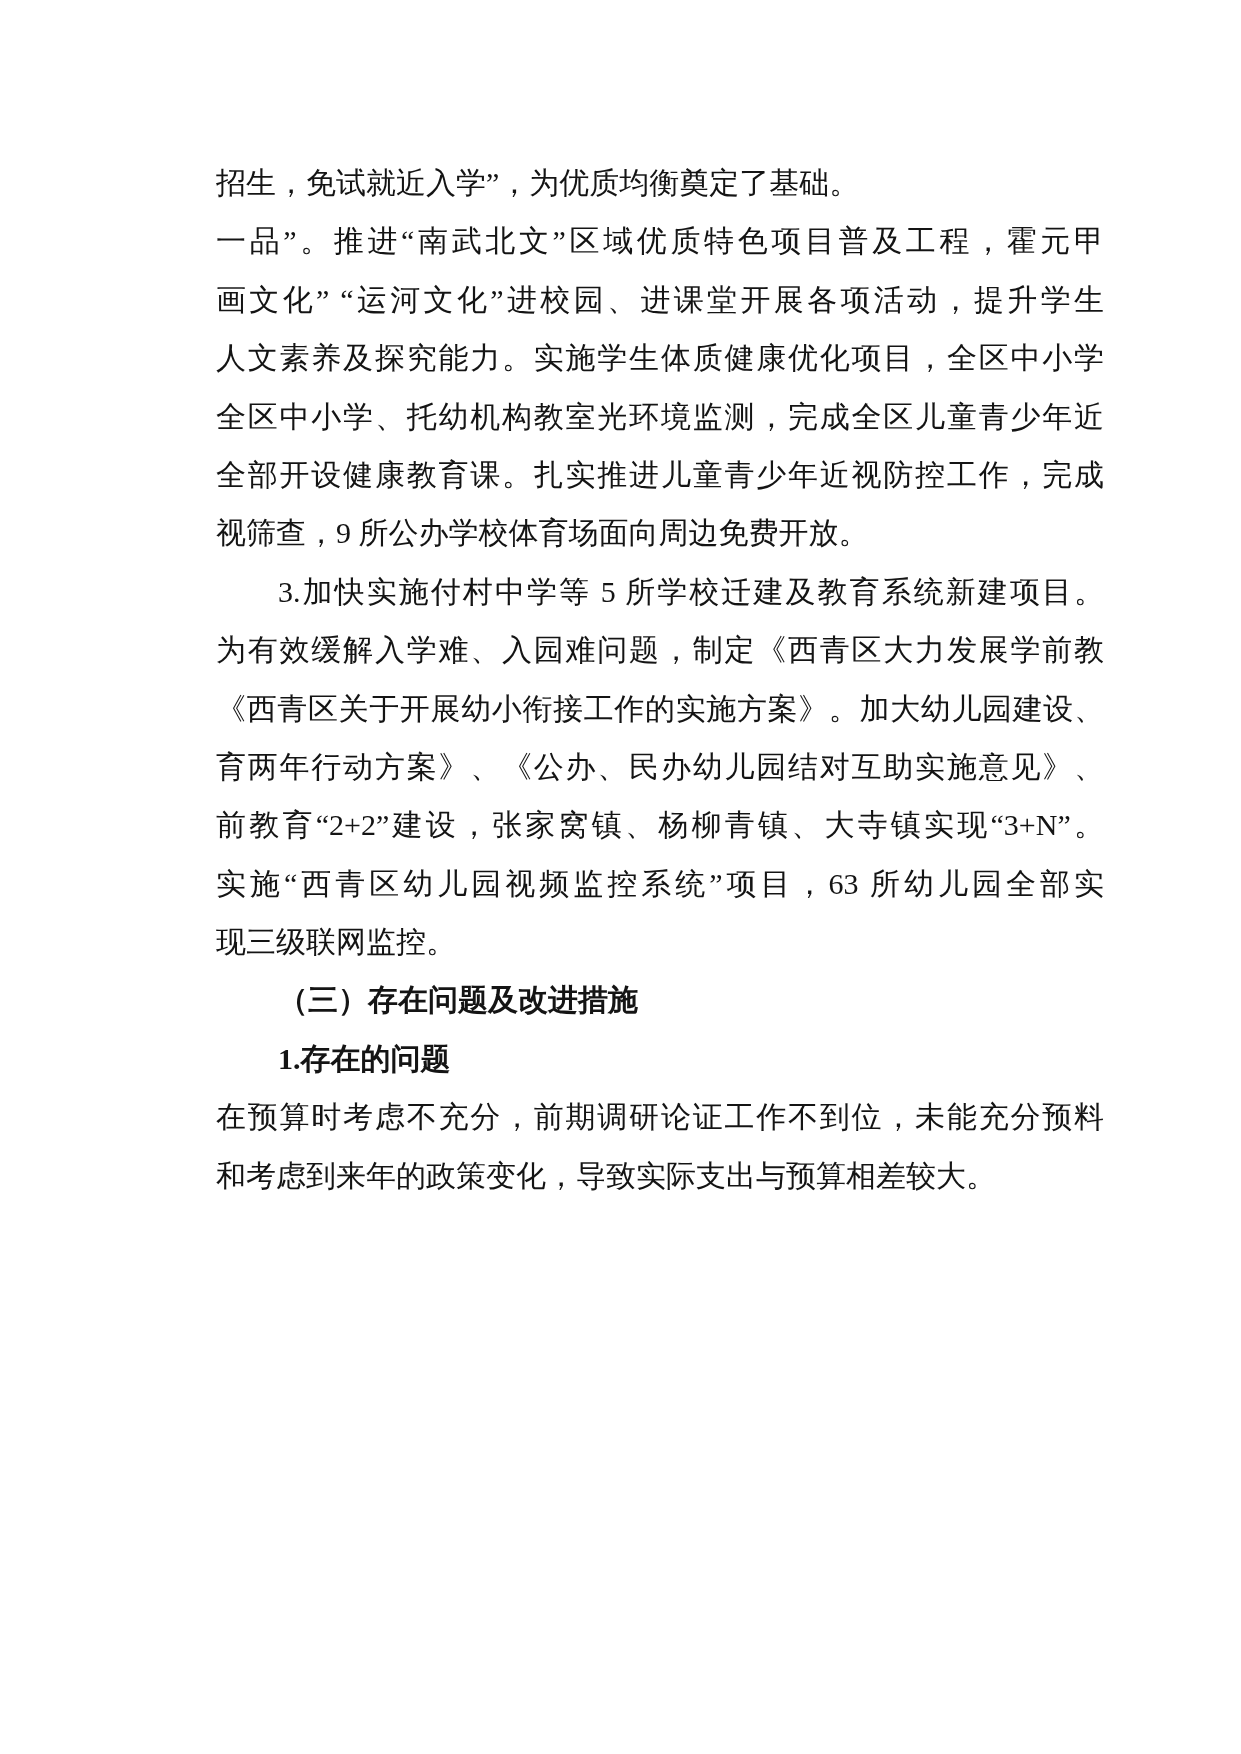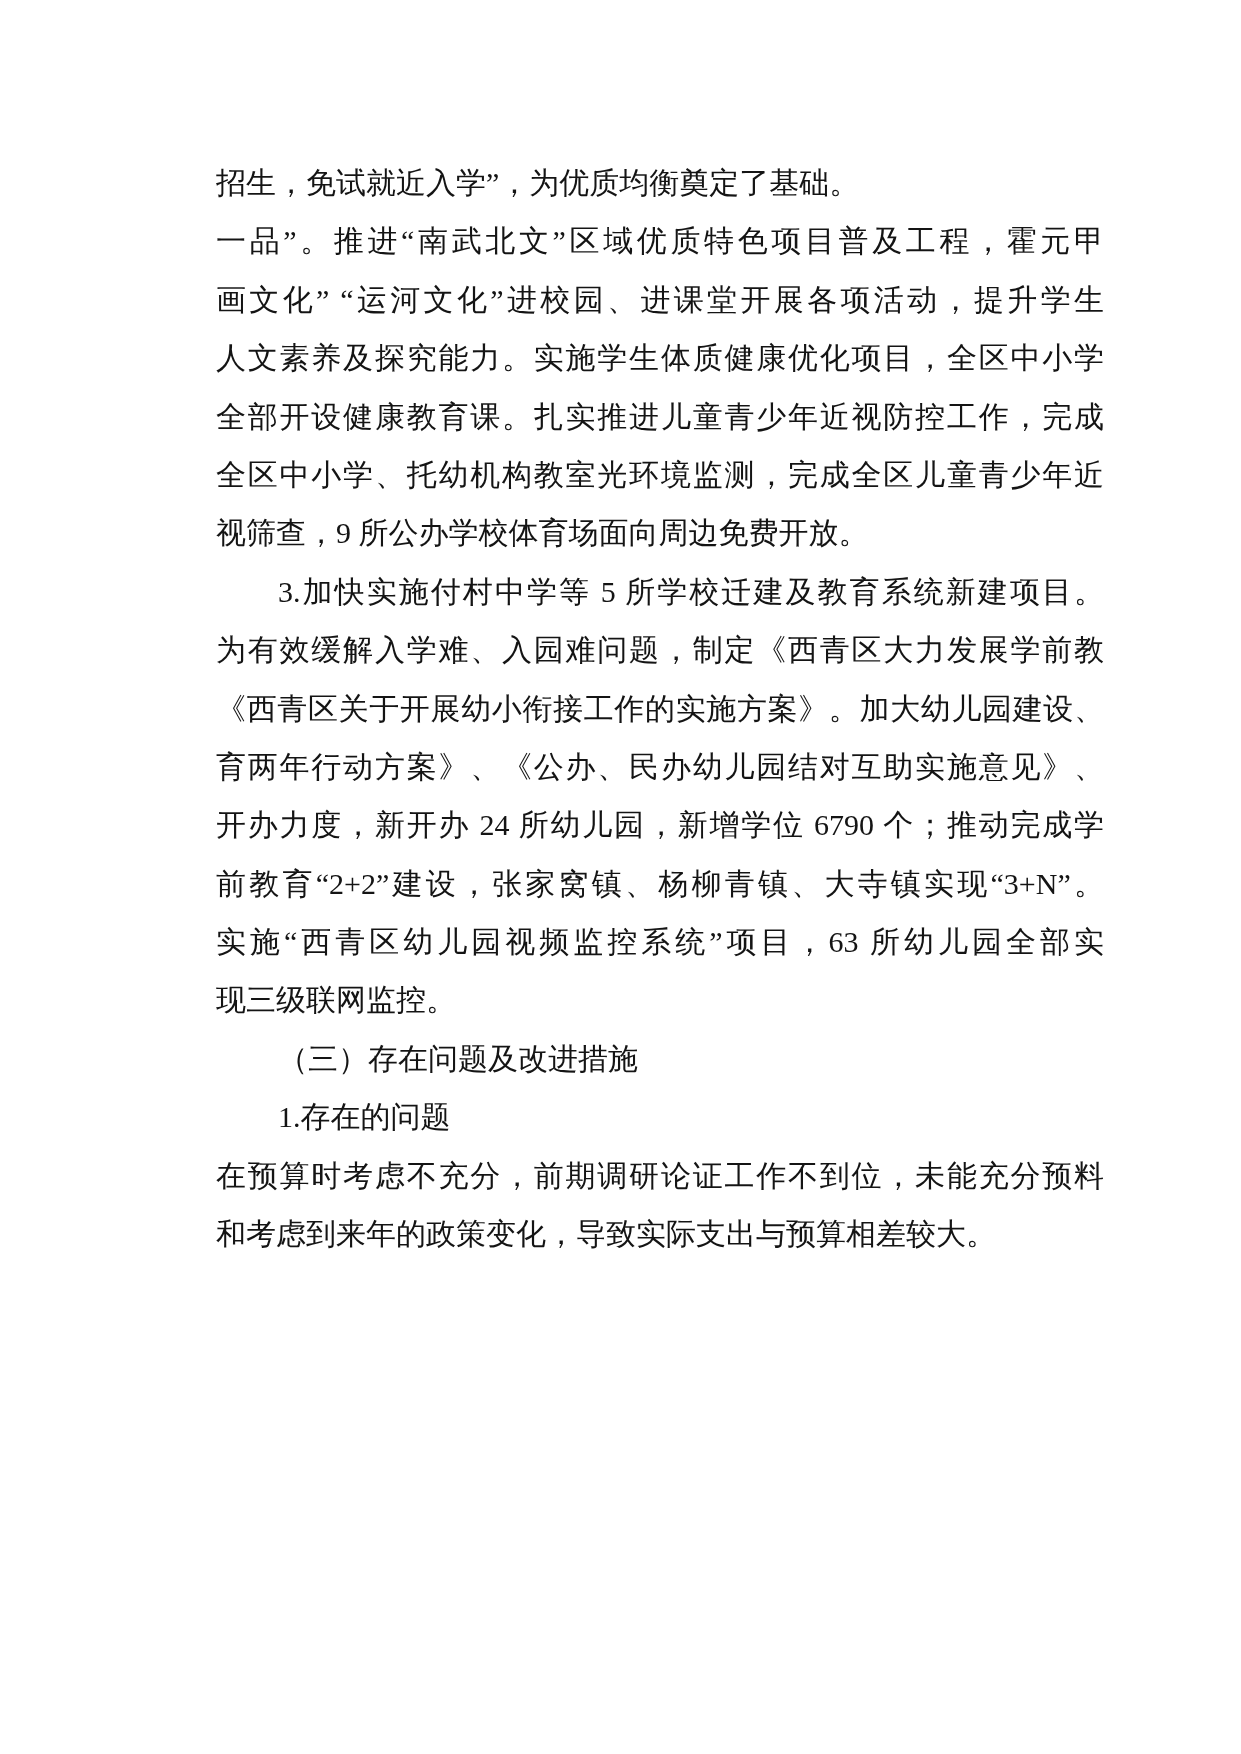--- a/index.html
+++ b/index.html
@@ -33,40 +33,39 @@
     text-align-last: left;
     overflow: hidden;
   }
   .line.justify {
     text-align-last: justify;
   }
   .line.indent {
     padding-left: 62px;
   }
   .line.bold {
-    font-weight: 400;
+    font-weight: 700;
   }
 </style>
 </head>
 <body>
 
 <div class="page">
   <main class="content">
       <div class="line">招生，免试就近入学”，为优质均衡奠定了基础。</div>
       <div class="line justify">一品”。推进“南武北文”区域优质特色项目普及工程，霍元甲</div>
       <div class="line justify">画文化” “运河文化”进校园、进课堂开展各项活动，提升学生</div>
       <div class="line justify">人文素养及探究能力。实施学生体质健康优化项目，全区中小学</div>
+      <div class="line justify">全区中小学、托幼机构教室光环境监测，完成全区儿童青少年近</div>
       <div class="line justify">全部开设健康教育课。扎实推进儿童青少年近视防控工作，完成</div>
-      <div class="line justify">全区中小学、托幼机构教室光环境监测，完成全区儿童青少年近</div>
       <div class="line">视筛查，9 所公办学校体育场面向周边免费开放。</div>
       <div class="line justify indent">3.加快实施付村中学等 5 所学校迁建及教育系统新建项目。</div>
       <div class="line justify">为有效缓解入学难、入园难问题，制定《西青区大力发展学前教</div>
       <div class="line justify">《西青区关于开展幼小衔接工作的实施方案》。加大幼儿园建设、</div>
       <div class="line justify">育两年行动方案》、《公办、民办幼儿园结对互助实施意见》、</div>
-      <div class="line justify">开办力度，新开办 24 所幼儿园，新增学位 6790 个；推动完成学</div>
       <div class="line justify">前教育“2+2”建设，张家窝镇、杨柳青镇、大寺镇实现“3+N”。</div>
       <div class="line justify">实施“西青区幼儿园视频监控系统”项目，63 所幼儿园全部实</div>
       <div class="line">现三级联网监控。</div>
       <div class="line indent bold">（三）存在问题及改进措施</div>
       <div class="line indent bold">1.存在的问题</div>
       <div class="line justify">在预算时考虑不充分，前期调研论证工作不到位，未能充分预料</div>
       <div class="line">和考虑到来年的政策变化，导致实际支出与预算相差较大。</div>
     </main>
 </div>
 

